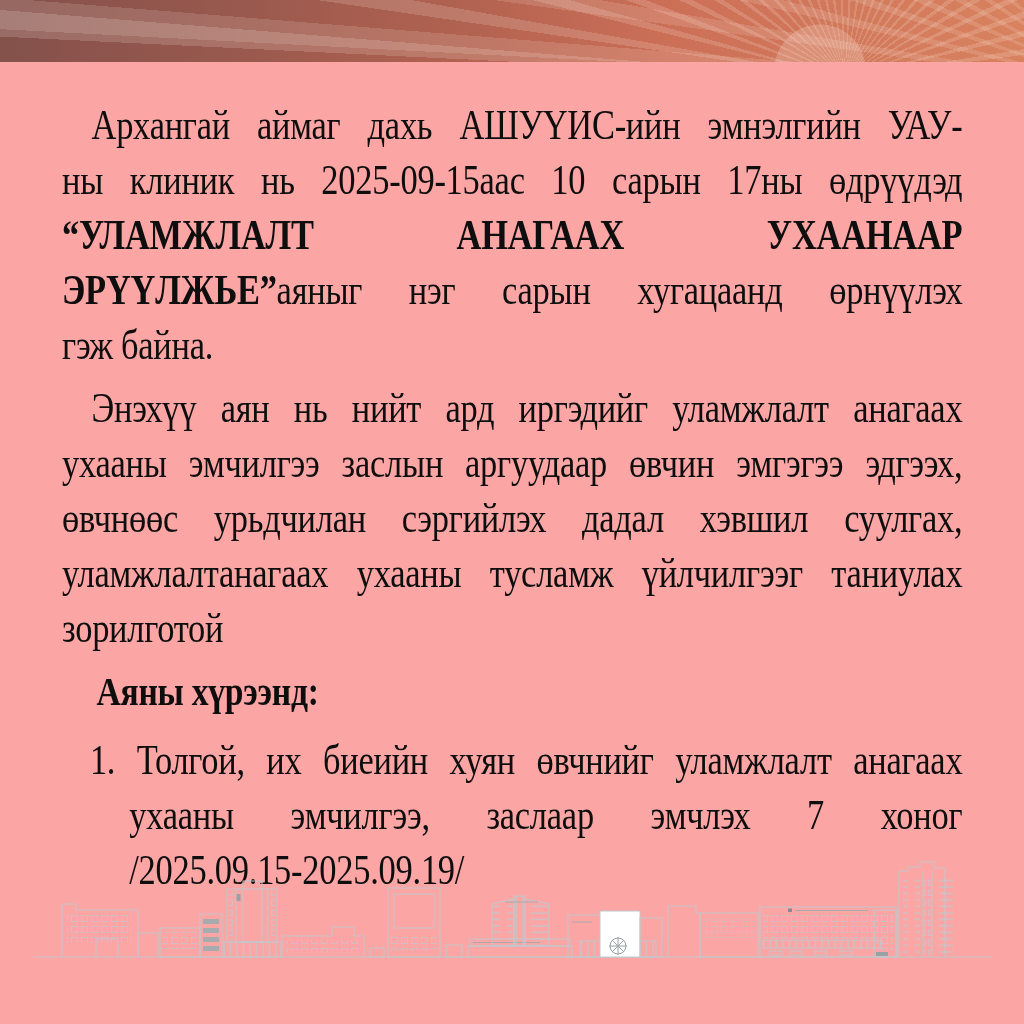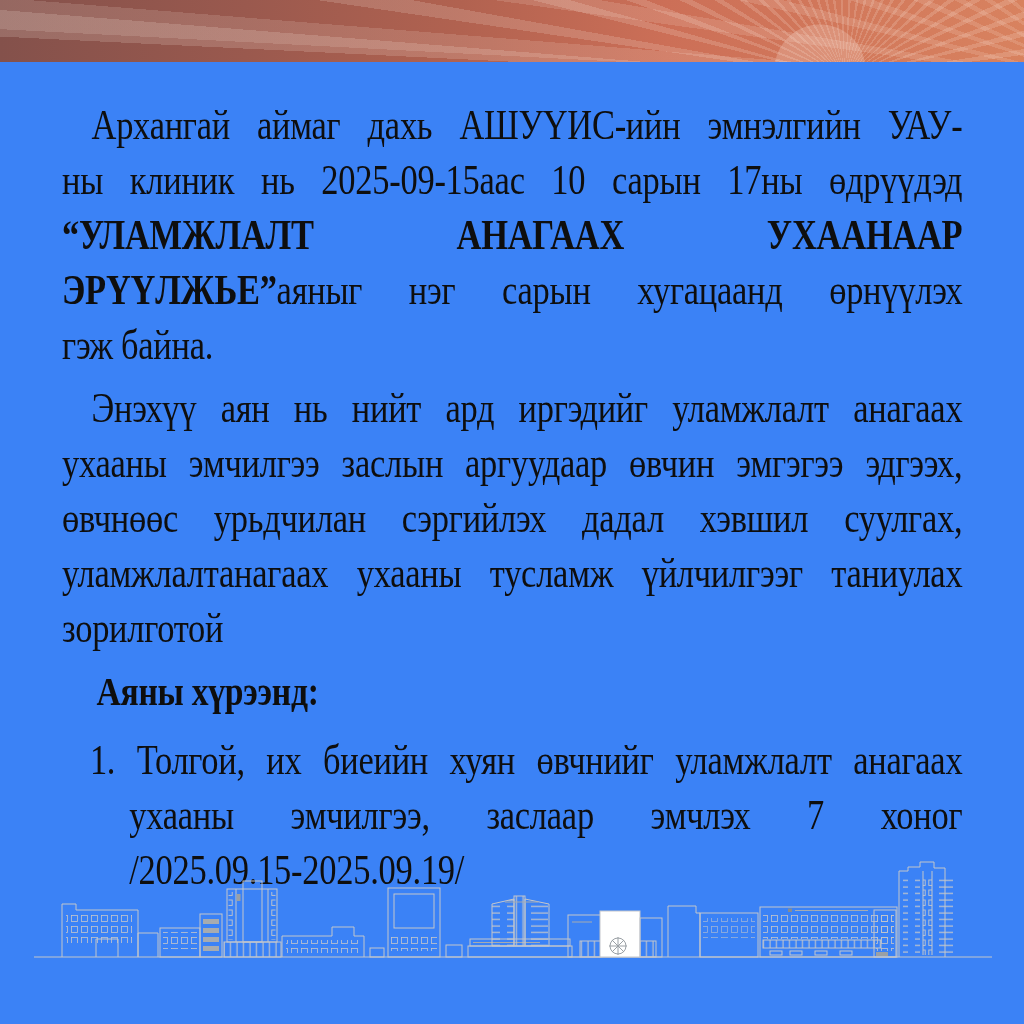--- a/index.html
+++ b/index.html
@@ -4,21 +4,21 @@
 <style>
   :root{
     --header-gradient-left:#84514b;
     --header-gradient-mid:#b16250;
     --header-gradient-right:#d8825f;
     --text-color:#0e0e0e;
     --skyline-stroke:#c3c6cb;
   }
   html,body{margin:0;padding:0;background:#ffffff;}
   .page{
-    position:relative;width:1024px;height:1024px;overflow:hidden;background:#3b82f6;
+    position:relative;width:1024px;height:1024px;overflow:hidden;background:#fca5a5;
     font-family:"Liberation Serif","DejaVu Serif",serif;color:var(--text-color);
   }
   .header-band{
     position:absolute;top:0;left:0;width:1024px;height:62px;
     background:
       radial-gradient(circle at 820px 70px, rgba(255,238,228,0.22) 0 45px, rgba(255,238,228,0) 46px),
       repeating-conic-gradient(from 228deg at 845px 78px, rgba(255,241,231,0.17) 0deg 1.8deg, rgba(255,255,255,0) 1.8deg 5.6deg),
       repeating-conic-gradient(from 238deg at 1120px 88px, rgba(255,241,231,0.14) 0deg 1.6deg, rgba(255,255,255,0) 1.6deg 5deg),
       linear-gradient(90deg, var(--header-gradient-left) 0%, #9a594e 24%, var(--header-gradient-mid) 45%, #cc6f57 65%, var(--header-gradient-right) 100%);
   }

